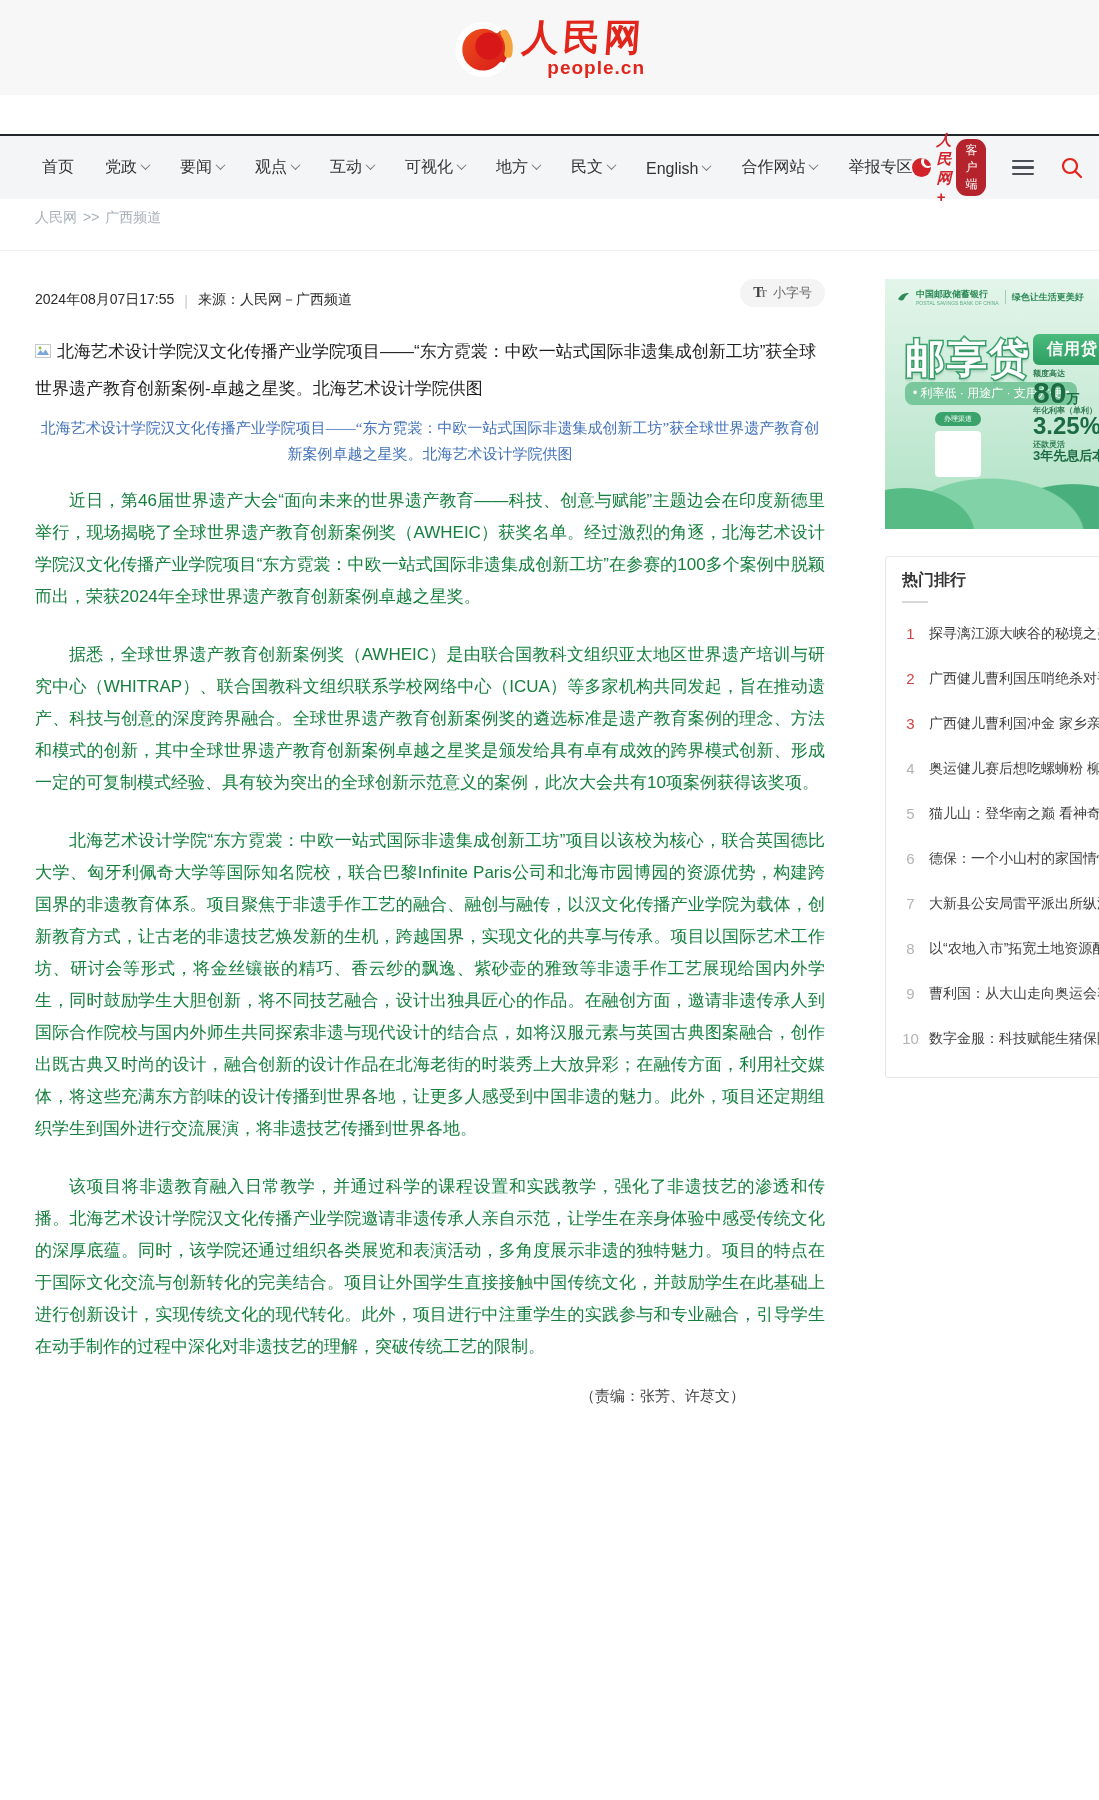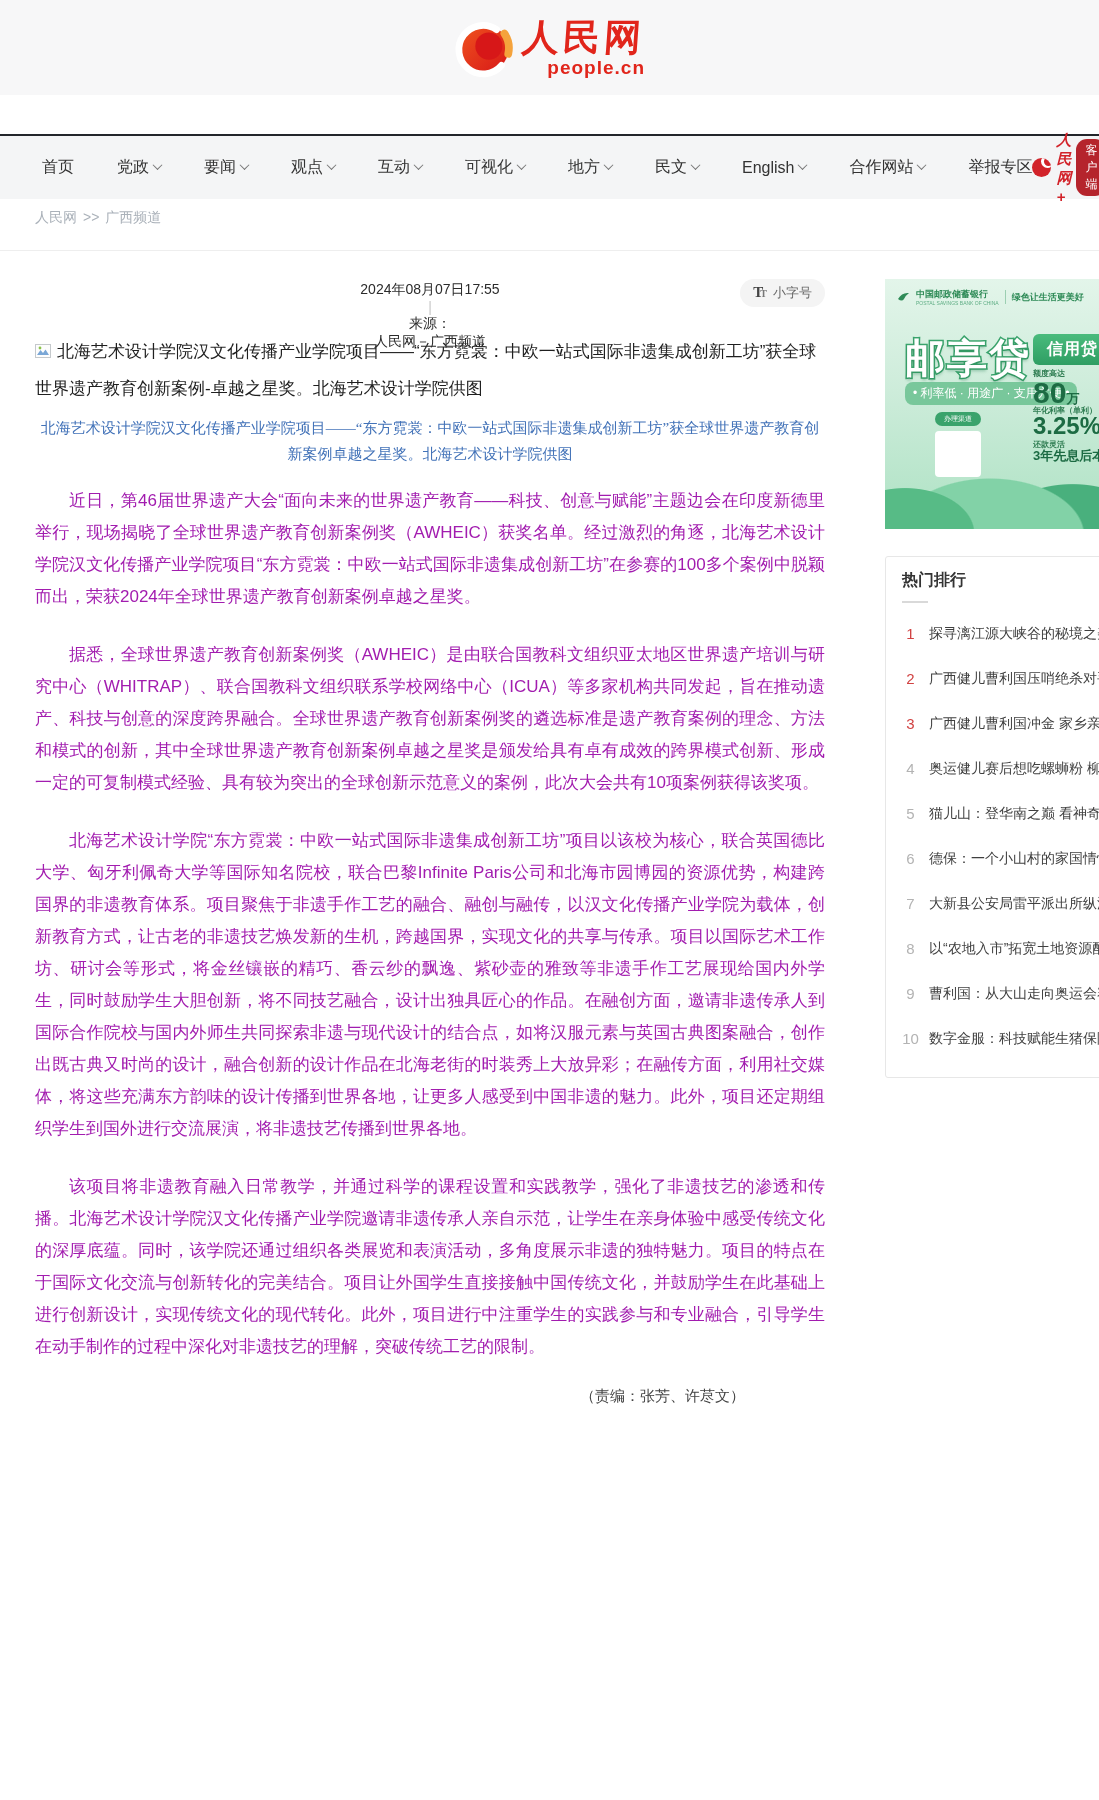--- a/index.html
+++ b/index.html
@@ -11,21 +11,21 @@
   .masthead { position:absolute; top:0; left:0; width:1099px; height:95px; background:#f7f7f8;
               display:flex; align-items:center; justify-content:center; }
   .logo { display:flex; align-items:center; gap:6px; cursor:pointer; }
   .logo-text { display:flex; flex-direction:column; align-items:flex-end; }
   .logo-cn { font-size:37px; font-weight:900; color:#e1251b; letter-spacing:4px; transform:skewX(-4deg); line-height:1; }
   .logo-en { font-size:19px; font-weight:800; color:#e1251b; letter-spacing:1px; line-height:1; margin-top:2px; }
 
   
   .navbar { position:absolute; top:134px; left:0; width:1099px; height:65px; background:#f4f5f6;
             border-top:2px solid #23262b; display:flex; align-items:center; padding:0 20px 0 42px; }
-  .nav-items { display:flex; align-items:center; gap:43px; }
+  .nav-items { display:flex; align-items:flex-end; gap:31px; }
   .nav-item { display:flex; align-items:center; gap:5px; font-size:16px; color:#333; cursor:pointer; white-space:nowrap; }
   .caret { width:7px; height:7px; border-right:1.5px solid #777; border-bottom:1.5px solid #777;
            transform:rotate(45deg) translate(-1px,-1px); margin-top:-3px; }
   .nav-right { margin-left:auto; display:flex; align-items:center; gap:24px; }
   .app-badge { display:flex; align-items:center; gap:5px; cursor:pointer; }
   .mini-logo { width:19px; height:19px; border-radius:50%; background:#d2232a; position:relative; overflow:hidden; flex:0 0 auto; }
   .mini-logo::after { content:''; position:absolute; width:13px; height:13px; border-radius:50%; background:#fff; top:-3px; right:-3px; }
   .mini-logo::before { content:''; position:absolute; width:9px; height:9px; border-radius:50%; background:#d2232a; top:-1px; right:-2px; z-index:1; }
   .badge-brand { font-size:15px; font-weight:700; font-style:italic; color:#d2232a; }
   .badge-pill { background:#b5242c; color:#fff; font-size:12px; padding:3px 9px; border-radius:11px; }
@@ -39,34 +39,34 @@
   .breadcrumb .crumb { cursor:pointer; }
   .content-divider { position:absolute; top:250px; left:0; width:1099px; border-top:1px solid #eeeeee; }
 
   
   .content { position:absolute; top:251px; left:35px; width:1064px; display:flex; }
   .main { width:790px; flex:0 0 790px; }
   .sidebar { margin-left:60px; width:214px; flex:0 0 214px; overflow:hidden; }
 
   
   .article-title { width:780px; margin-top:8px; font-size:34px; line-height:46px; font-weight:700; color:#111; }
-  .meta-row { position:relative; margin-top:30px; height:28px; display:flex; align-items:center; font-size:14px; color:#2b2b2b;flex-direction:column; }
+  .meta-row { position:relative; margin-top:30px; height:28px; display:flex; align-items:flex-end; font-size:14px; color:#2b2b2b; }
   .meta-sep { color:#c9c9c9; margin:0 10px; }
   .font-pill { position:absolute; right:0; top:-2px; background:#f4f4f4; border-radius:15px; padding:5px 13px;
                display:flex; align-items:baseline; gap:6px; cursor:pointer; color:#555; }
   .tr-big { font-size:15px; font-weight:700; font-family:"Liberation Serif",serif; color:#444; }
   .tr-small { font-size:10px; font-weight:700; font-family:"Liberation Serif",serif; color:#777; margin-left:-3px; }
   .font-pill-label { font-size:13px; color:#666; }
 
   .img-caption { margin-top:24px; font-size:17px; line-height:37px; color:#1f1f1f; }
   .broken-img { vertical-align:-2px; margin-right:6px; }
   .photo-caption { margin-top:8px; text-align:center; font-size:15px; line-height:26px; color:#4272b8;
                    font-family:"Liberation Serif","DejaVu Serif",serif; }
 
-  .body-text p { margin-top:26px; font-size:17px; line-height:32px; color:#a21caf; text-align:justify; text-indent:2em; }
+  .body-text p { margin-top:26px; font-size:17px; line-height:32px; color:#15803d; text-align:justify; text-indent:2em; }
   .body-text p:first-child { margin-top:18px; }
   .editor-note { margin-top:24px; margin-left:545px; font-size:15px; color:#444; }
 
   
   .ad { position:relative; margin-top:28px; width:250px; height:250px; overflow:hidden; cursor:pointer;
         background:linear-gradient(180deg,#e3f5ea 0%,#cdecda 45%,#aee2c4 100%); }
   .ad-head { position:absolute; top:10px; left:12px; display:flex; align-items:center; gap:6px; }
   .ad-bank-icon { flex:0 0 auto; }
   .ad-bank { font-size:9px; font-weight:700; color:#2e8b57; line-height:1.2; }
   .ad-bank-en { font-size:5px; color:#5fae85; display:block; font-weight:400; }

